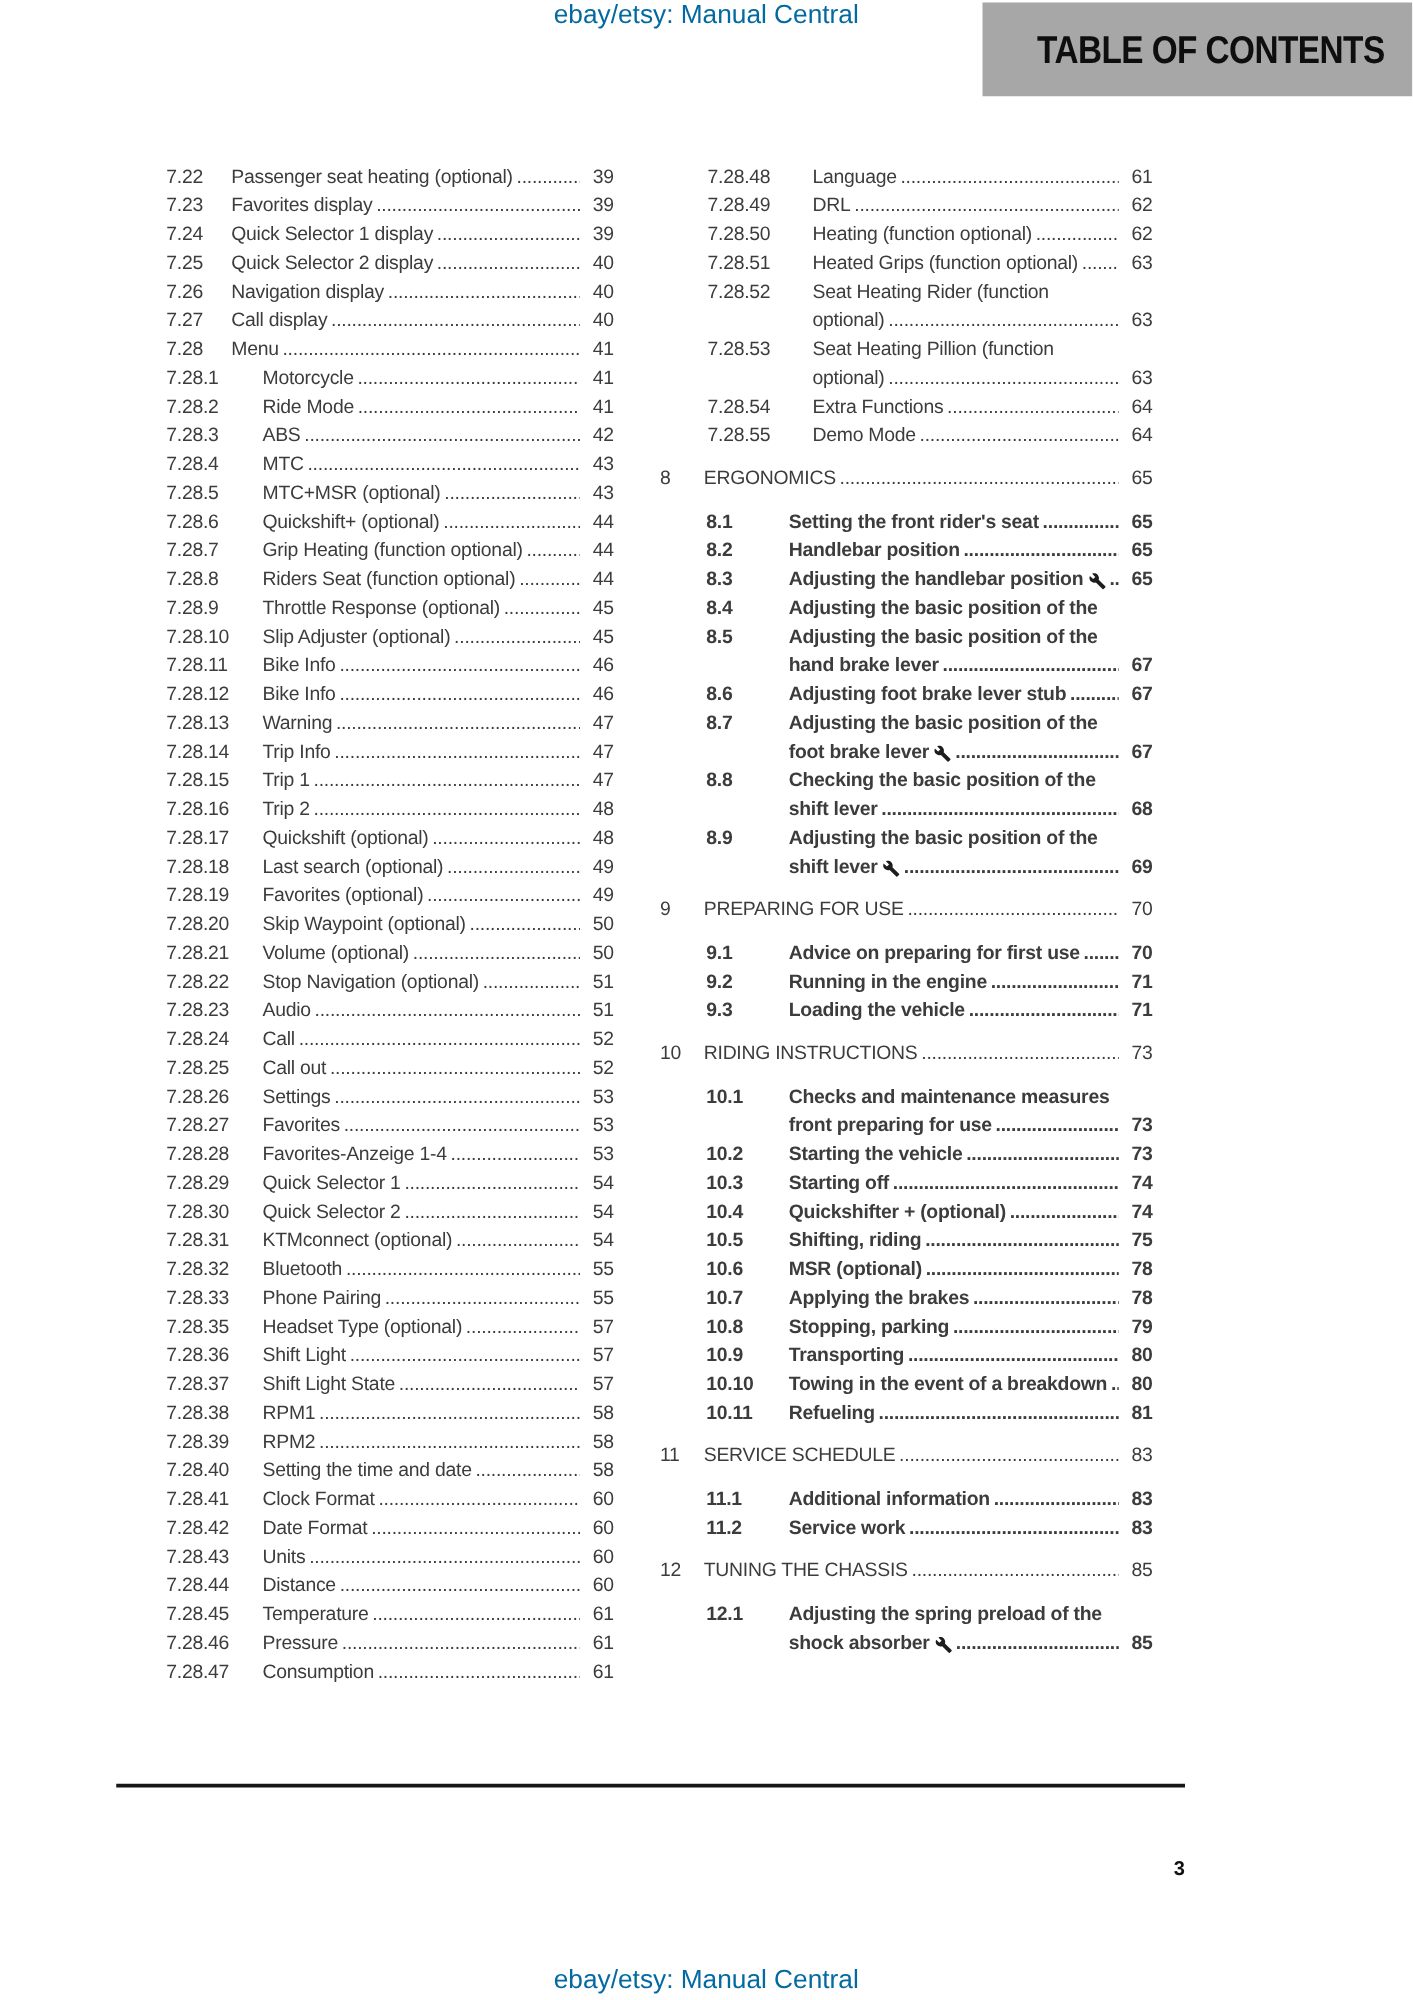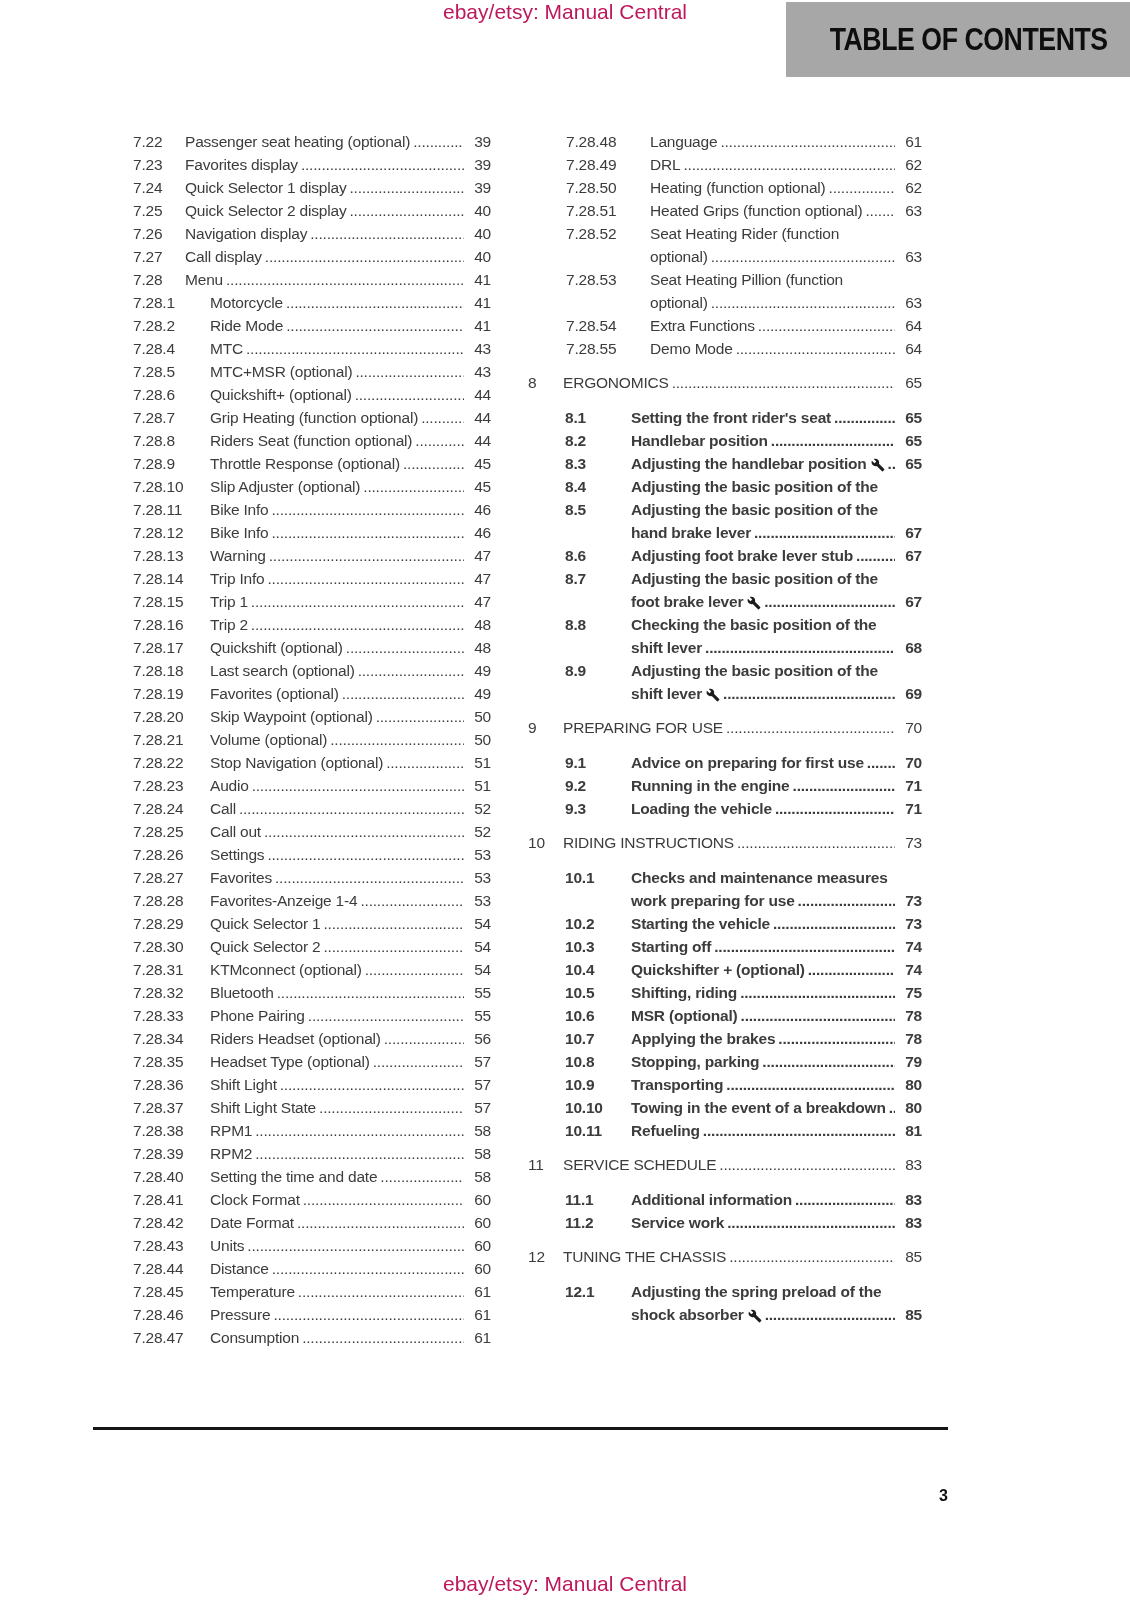--- a/index.html
+++ b/index.html
@@ -1,19 +1,19 @@
 <!DOCTYPE html>
 <html><head>
 <meta charset="utf-8">
 <style>
   html,body{margin:0;padding:0;background:#ffffff;}
   #page{position:relative;width:1130px;height:1600px;background:#ffffff;overflow:hidden;
         font-family:"Liberation Sans", sans-serif;color:#3c3c3c;}
   .watermark{position:absolute;left:0;width:100%;text-align:center;font-size:21px;
-             color:#be185d;letter-spacing:0px;}
+             color:#0369a1;letter-spacing:0px;}
   #watermark-top{top:0px;}
   #watermark-bottom{top:1572px;}
   #header-box{position:absolute;left:786px;top:2px;width:344px;height:75px;background:#a7a7a7;
               display:flex;align-items:center;justify-content:flex-end;}
   #header-title{font-size:31px;font-weight:bold;color:#0e0e0e;white-space:nowrap;
                 transform:scaleX(0.86);letter-spacing:-0.5px;}
   .toc-col{position:absolute;top:130px;}
   #toc-left{left:133px;width:358px;}
   #toc-right{left:528px;width:394px;}
   .entry{}
@@ -115,20 +115,28 @@
       <div class="entry l3">
         <div class="line">
           <span class="num">7.28.2</span>
           <span class="t">Ride Mode</span>
           <span class="dots"></span>
           <span class="pg">41</span>
         </div>
       </div>
       <div class="entry l3">
         <div class="line">
+          <span class="num">7.28.3</span>
+          <span class="t">ABS</span>
+          <span class="dots"></span>
+          <span class="pg">42</span>
+        </div>
+      </div>
+      <div class="entry l3">
+        <div class="line">
           <span class="num">7.28.4</span>
           <span class="t">MTC</span>
           <span class="dots"></span>
           <span class="pg">43</span>
         </div>
       </div>
       <div class="entry l3">
         <div class="line">
           <span class="num">7.28.5</span>
           <span class="t">MTC+MSR (optional)</span>
@@ -351,28 +359,20 @@
           <span class="dots"></span>
           <span class="pg">55</span>
         </div>
       </div>
       <div class="entry l3">
         <div class="line">
           <span class="num">7.28.33</span>
           <span class="t">Phone Pairing</span>
           <span class="dots"></span>
           <span class="pg">55</span>
-        </div>
-      </div>
-      <div class="entry l3">
-        <div class="line">
-          <span class="num">7.28.34</span>
-          <span class="t">Riders Headset (optional)</span>
-          <span class="dots"></span>
-          <span class="pg">56</span>
         </div>
       </div>
       <div class="entry l3">
         <div class="line">
           <span class="num">7.28.35</span>
           <span class="t">Headset Type (optional)</span>
           <span class="dots"></span>
           <span class="pg">57</span>
         </div>
       </div>
@@ -689,21 +689,21 @@
           <span class="pg">73</span>
         </div>
       </div>
       <div class="entry sub">
         <div class="line">
           <span class="num">10.1</span>
           <span class="t">Checks and maintenance measures</span>
         </div>
         <div class="line">
           <span class="num"></span>
-          <span class="t">work preparing for use</span>
+          <span class="t">front preparing for use</span>
           <span class="dots"></span>
           <span class="pg">73</span>
         </div>
       </div>
       <div class="entry sub">
         <div class="line">
           <span class="num">10.2</span>
           <span class="t">Starting the vehicle</span>
           <span class="dots"></span>
           <span class="pg">73</span>

